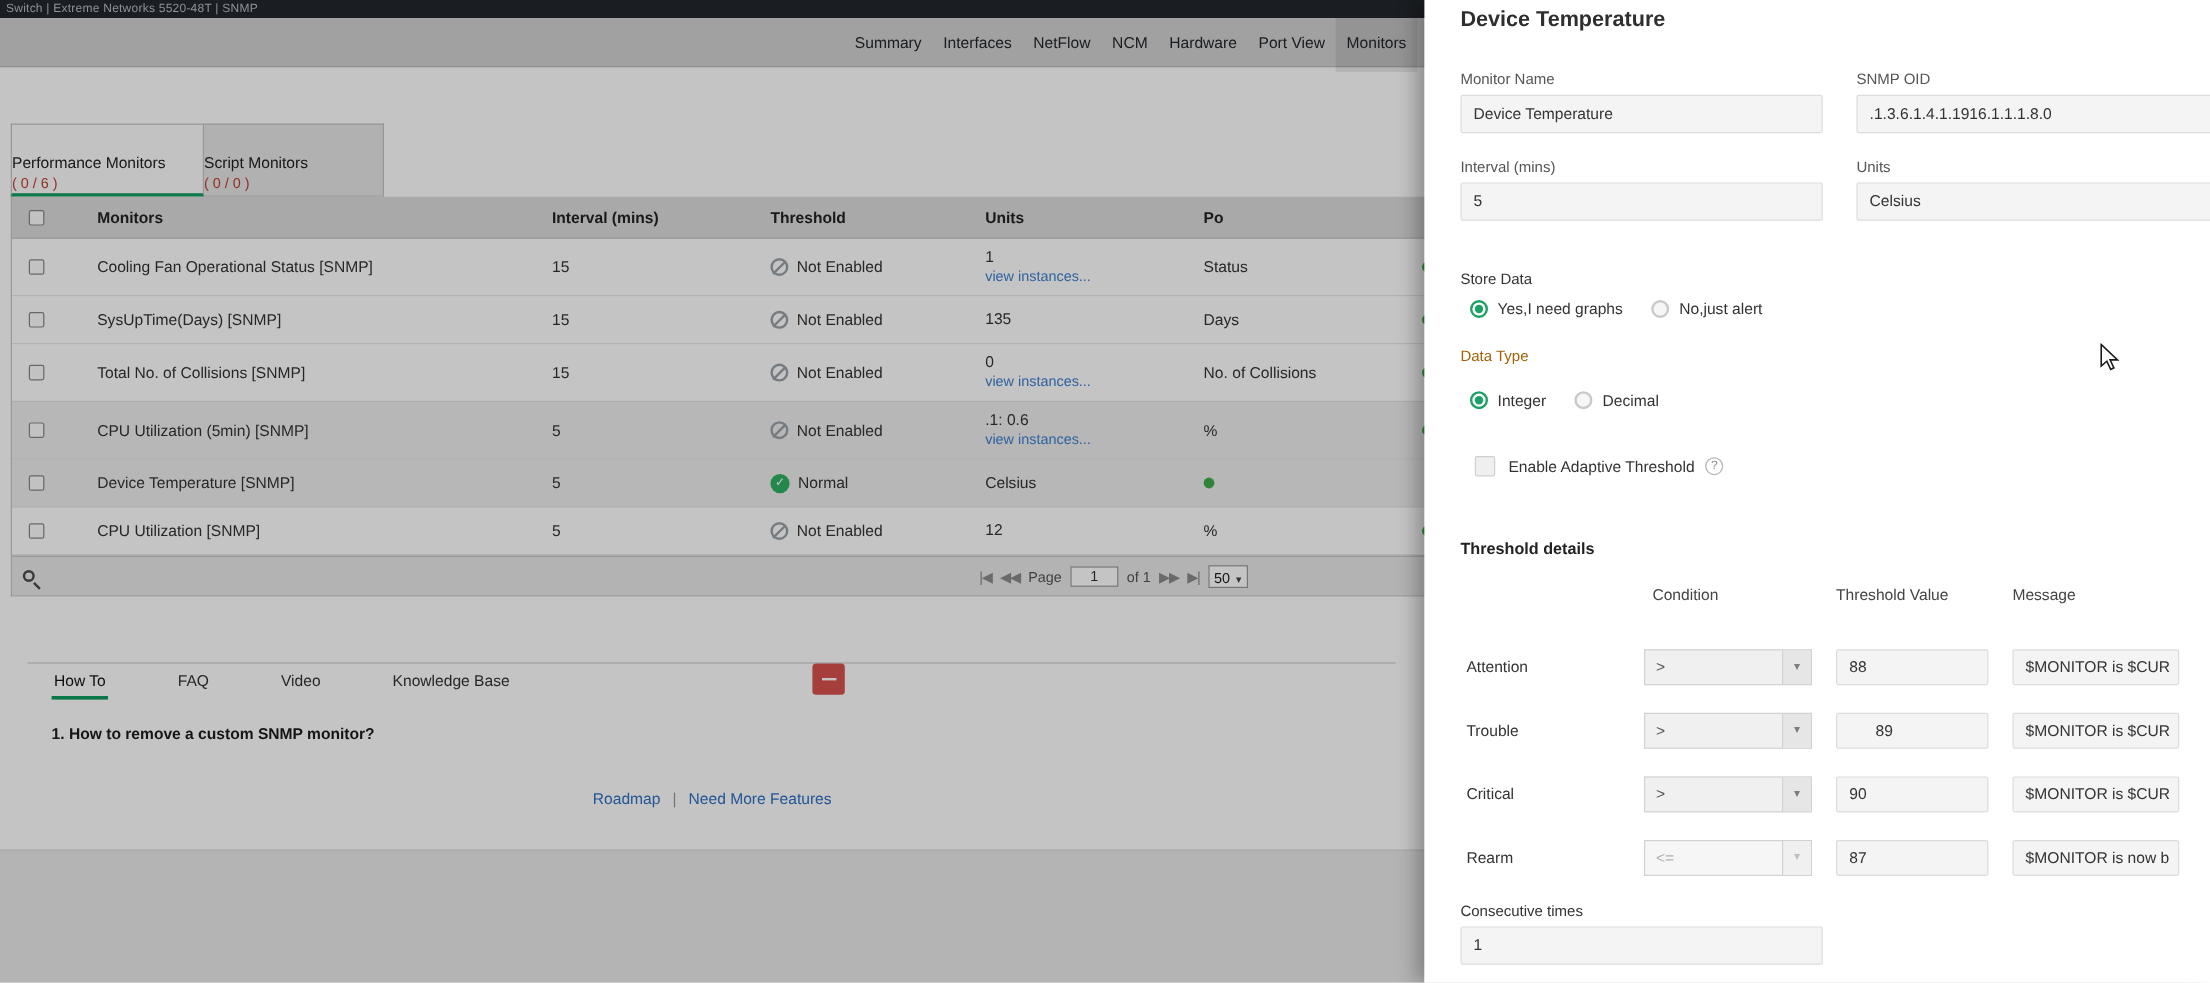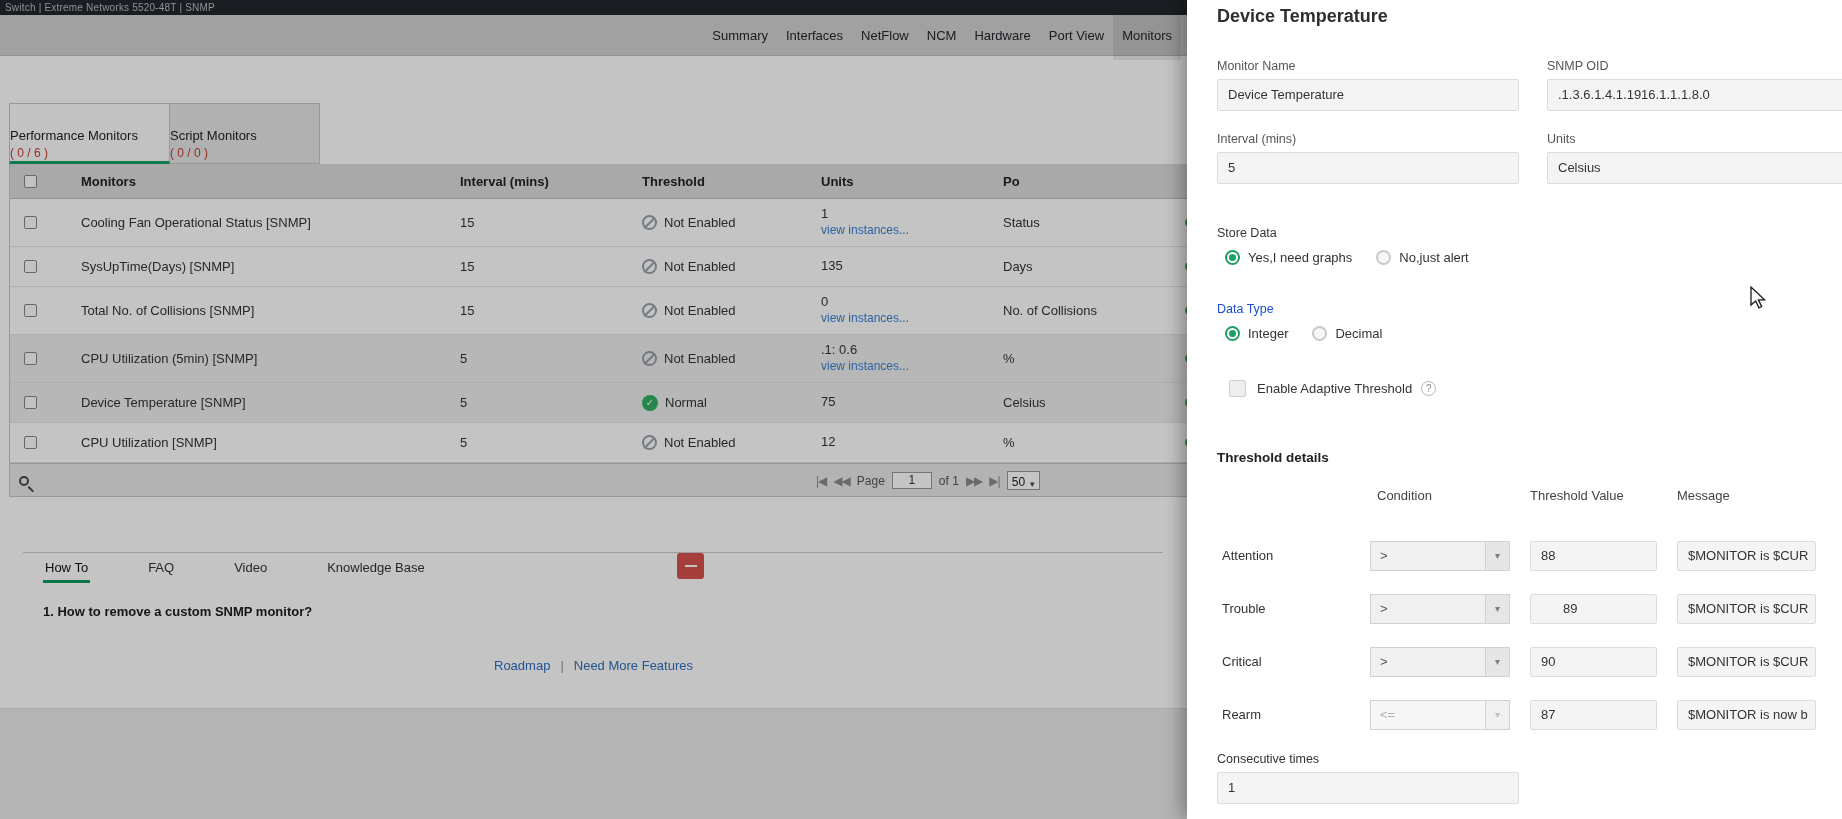--- a/index.html
+++ b/index.html
@@ -216,23 +216,20 @@
           <div class="trow shade">
             <div class="col c-check">
               <span class="cb"></span>
             </div>
             <div class="col c-name">Device Temperature [SNMP]</div>
             <div class="col c-int">5</div>
             <div class="col c-thr">
               <span class="ic-ok"></span>
               <span class="thr-text">Normal</span>
             </div>
-            <div class="col c-val">
-              <div class="val-num">75</div>
-            </div>
             <div class="col c-units">Celsius</div>
             <div class="col c-po">
               <span class="dot"></span>
             </div>
           </div>
           <div class="trow">
             <div class="col c-check">
               <span class="cb"></span>
             </div>
             <div class="col c-name">CPU Utilization [SNMP]</div>
@@ -304,21 +301,21 @@
       <span class="radio-wrap">
         <span class="radio sel"></span>
         <span class="radio-label">Yes,I need graphs</span>
       </span>
       <span class="radio-wrap">
         <span class="radio unsel"></span>
         <span class="radio-label">No,just alert</span>
       </span>
     </div>
 
-  <div class="plabel" style="left:30px;top:302px;color:#1d4ed8">Data Type</div>
+  <div class="plabel" style="left:30px;top:290px;color:#a16207">Data Type</div>
   <div class="radio-row" id="dataTypeRadios" style="left:38px;top:326px">
       <span class="radio-wrap">
         <span class="radio sel"></span>
         <span class="radio-label">Integer</span>
       </span>
       <span class="radio-wrap">
         <span class="radio unsel"></span>
         <span class="radio-label">Decimal</span>
       </span>
     </div>

